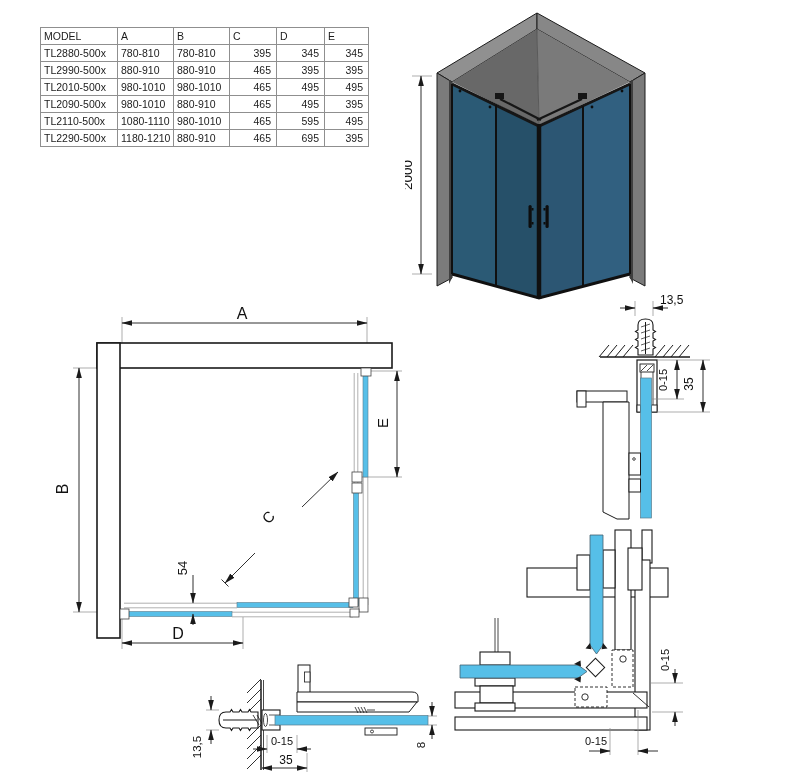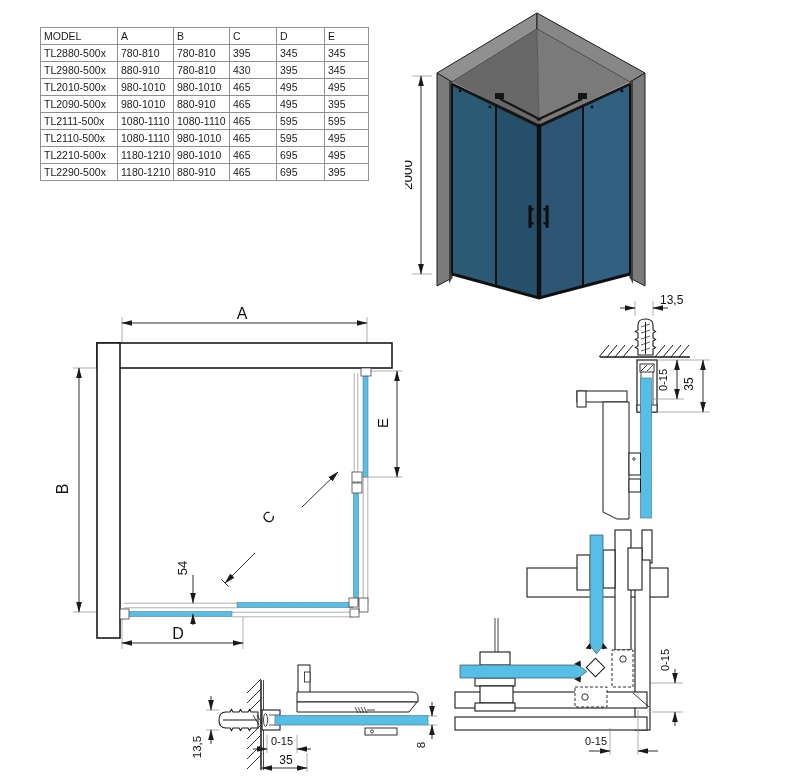--- a/index.html
+++ b/index.html
@@ -5,21 +5,21 @@
   html,body{margin:0;padding:0;background:#fff;}
   .sheet{position:relative;width:792px;height:780px;background:#ffffff;
          font-family:"Liberation Sans",sans-serif;overflow:hidden;}
   .abs{position:absolute;}
   
   .dim-table{border-collapse:collapse;table-layout:fixed;width:328px;
              font-family:"Liberation Sans",sans-serif;font-size:10.5px;color:#1b1b1b;}
   .dim-table th,.dim-table td{border:1px solid #8f8f8f;padding:1px 3px;height:14px;
              white-space:nowrap;overflow:hidden;font-weight:normal;text-align:left;line-height:13px;}
   .dim-table{border:1.5px solid #4a4a4a;}
-  .dim-table td.num{text-align:left;padding-right:5px;}
+  .dim-table td.num{text-align:right;padding-right:5px;}
   
   svg text{font-family:"Liberation Sans",sans-serif;fill:#111;}
   .dimline{stroke:#1a1a1a;stroke-width:0.9;fill:none;}
   .extline{stroke:#8a8a8a;stroke-width:0.7;fill:none;}
   .dashed{stroke:#1a1a1a;fill:#fff;stroke-dasharray:3 2;stroke-width:0.9;}
 </style>
 </head>
 <body>
 
 <div class="sheet">
@@ -47,65 +47,49 @@
       <tbody>
           <tr>
             <td>TL2880-500x</td>
             <td>780-810</td>
             <td>780-810</td>
             <td class="num">395</td>
             <td class="num">345</td>
             <td class="num">345</td>
           </tr>
           <tr>
-            <td>TL2980-500x</td>
+            <td>TL2990-500x</td>
             <td>880-910</td>
-            <td>780-810</td>
-            <td class="num">430</td>
+            <td>880-910</td>
+            <td class="num">465</td>
             <td class="num">395</td>
-            <td class="num">345</td>
+            <td class="num">395</td>
           </tr>
           <tr>
             <td>TL2010-500x</td>
             <td>980-1010</td>
             <td>980-1010</td>
             <td class="num">465</td>
             <td class="num">495</td>
             <td class="num">495</td>
           </tr>
           <tr>
             <td>TL2090-500x</td>
             <td>980-1010</td>
             <td>880-910</td>
             <td class="num">465</td>
             <td class="num">495</td>
             <td class="num">395</td>
           </tr>
           <tr>
-            <td>TL2111-500x</td>
-            <td>1080-1110</td>
-            <td>1080-1110</td>
-            <td class="num">465</td>
-            <td class="num">595</td>
-            <td class="num">595</td>
-          </tr>
-          <tr>
             <td>TL2110-500x</td>
             <td>1080-1110</td>
             <td>980-1010</td>
             <td class="num">465</td>
             <td class="num">595</td>
-            <td class="num">495</td>
-          </tr>
-          <tr>
-            <td>TL2210-500x</td>
-            <td>1180-1210</td>
-            <td>980-1010</td>
-            <td class="num">465</td>
-            <td class="num">695</td>
             <td class="num">495</td>
           </tr>
           <tr>
             <td>TL2290-500x</td>
             <td>1180-1210</td>
             <td>880-910</td>
             <td class="num">465</td>
             <td class="num">695</td>
             <td class="num">395</td>
           </tr>

